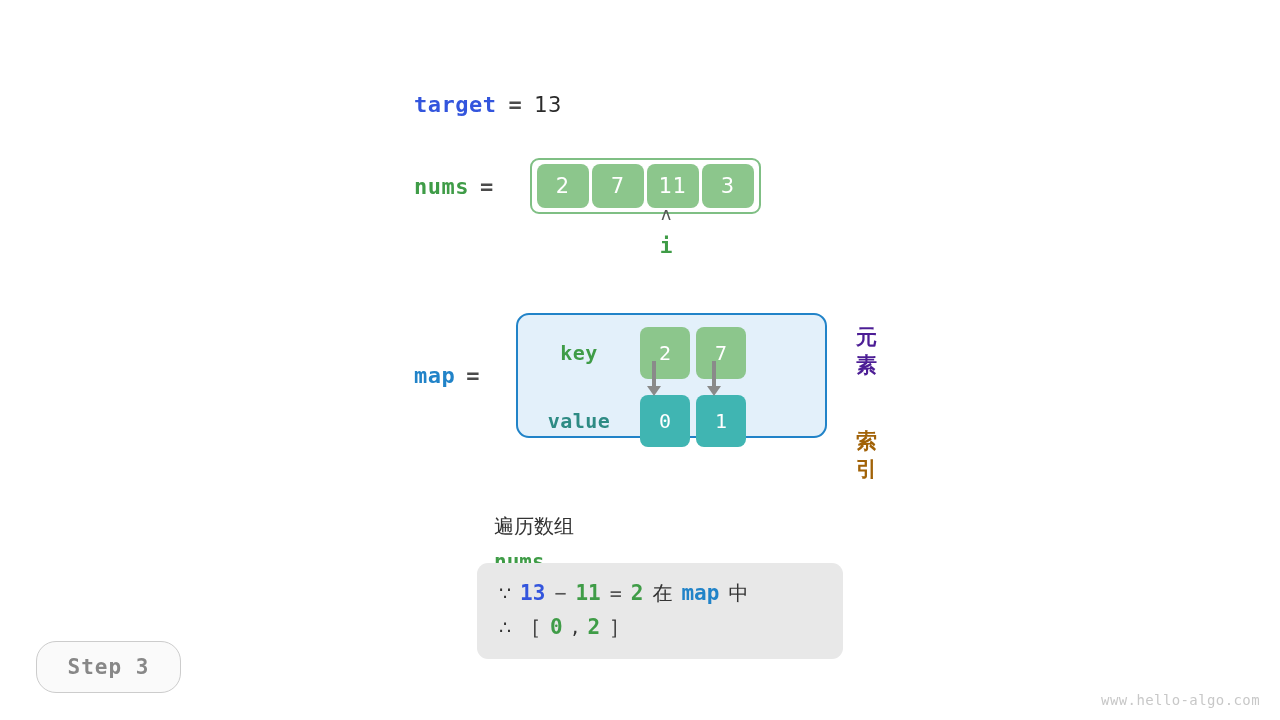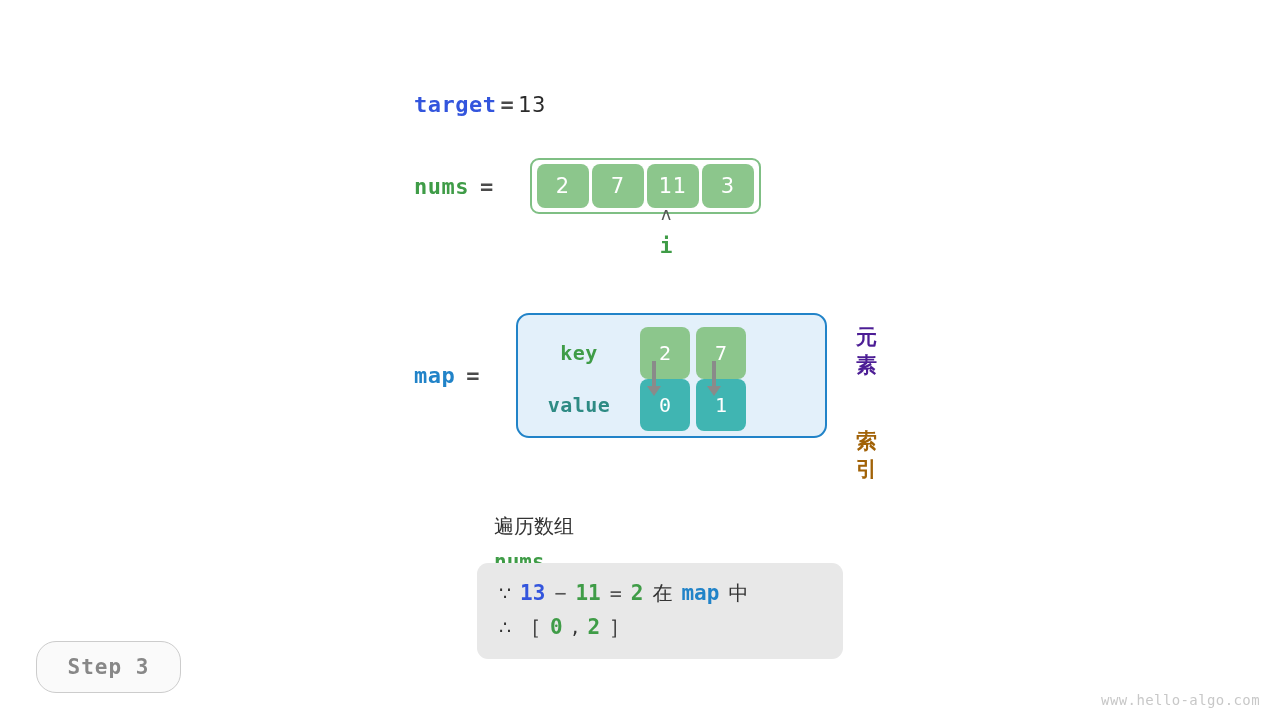--- a/index.html
+++ b/index.html
@@ -22,21 +22,21 @@
 
   
   .abs { position: absolute; }
 
   
   #target-row {
     left: 414px;
     top: 92px;
     display: flex;
     align-items: center;
-    gap: 4px;
+    gap: 12px;
     font-size: 22px;
     font-weight: bold;
     letter-spacing: 0.5px;
   }
   .var-blue  { color: #3355dd; }
   .var-green { color: #3f9c47; }
   .eq        { color: #4a4a4a; font-weight: bold; }
   .plain-num { color: #2b2b2b; font-weight: normal; font-size: 21px;
                font-family: "DejaVu Sans", "Liberation Sans", sans-serif; }
 
@@ -123,21 +123,21 @@
   }
   .map-row {
     position: absolute;
     left: 0;
     width: 100%;
     height: 52px;
     display: flex;
     align-items: center;
   }
   #map-row-key   { top: 12px; }
-  #map-row-value { top: 64px; }
+  #map-row-value { top: 80px; }
 
   .map-row-label {
     width: 122px;
     text-align: center;
     font-size: 20px;
     font-weight: bold;
     letter-spacing: 0.5px;
   }
   .label-key   { color: #3f9c47; }
   .label-value { color: #2e8b84; }

